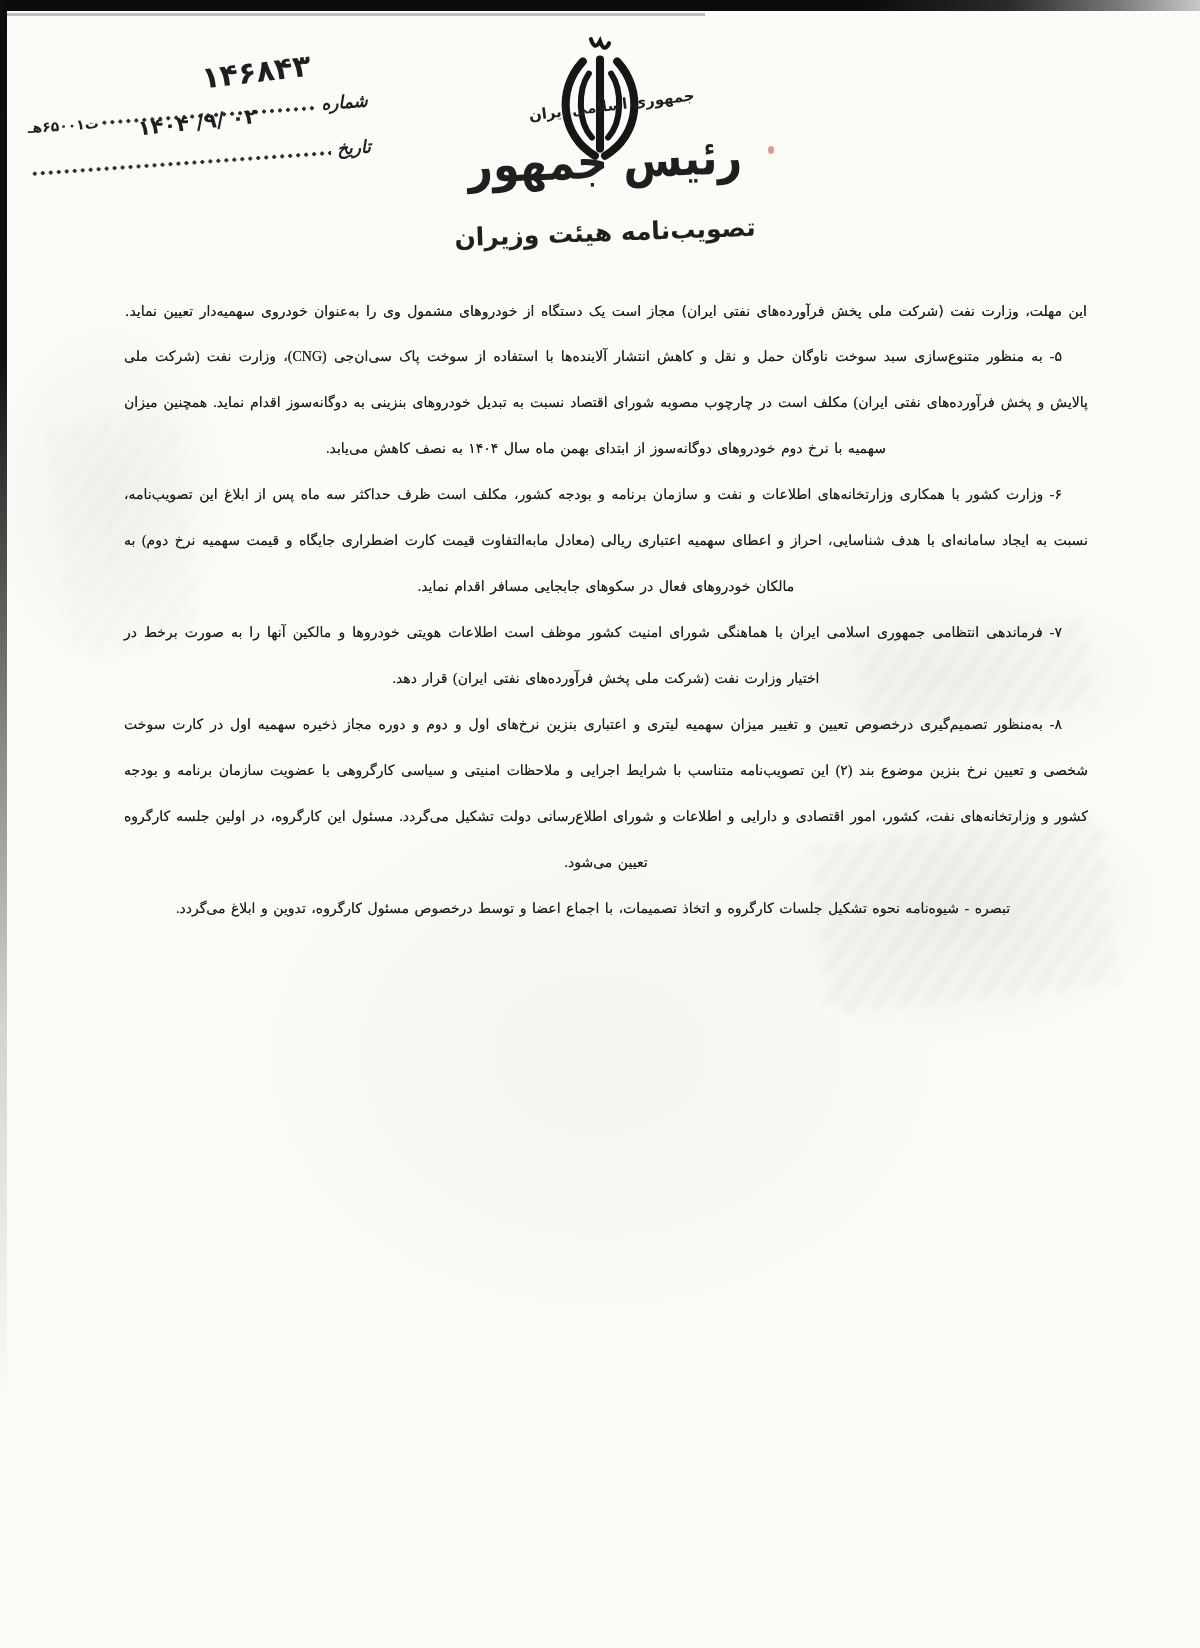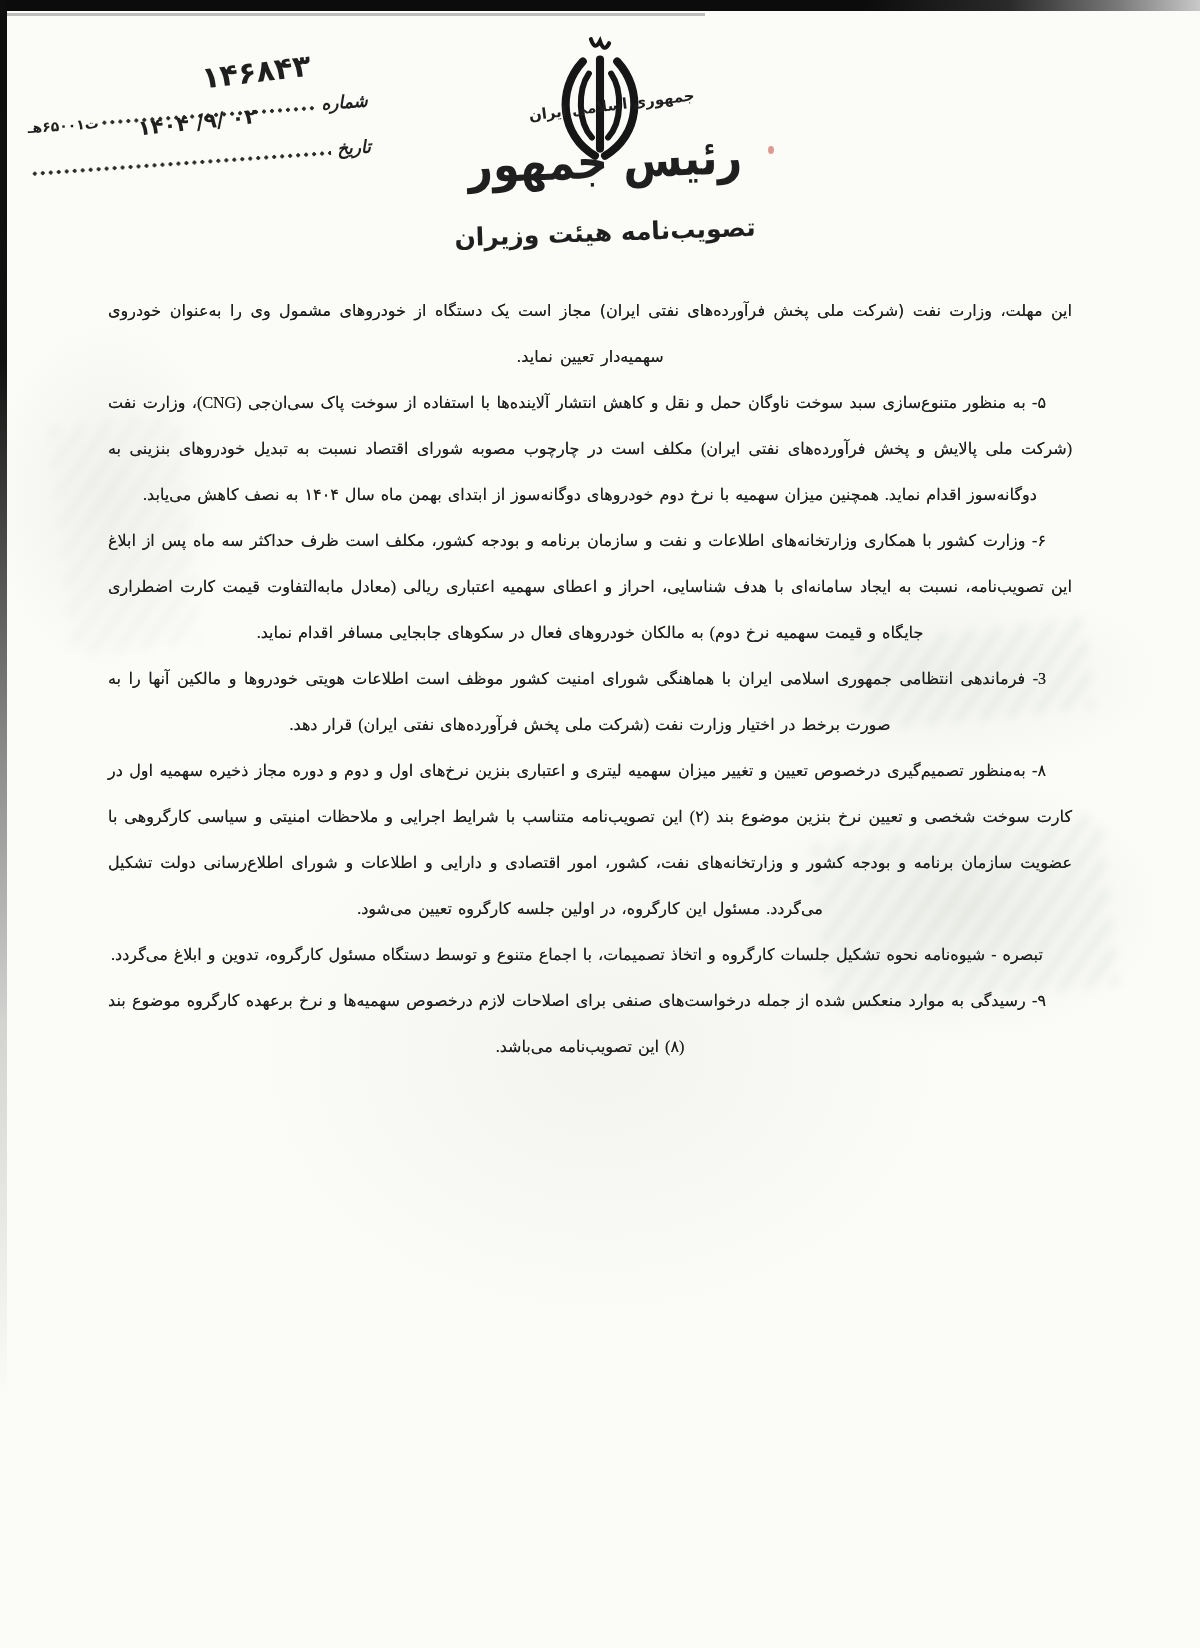--- a/index.html
+++ b/index.html
@@ -85,23 +85,23 @@
     text-align:center;font-size:43px;font-weight:700;
     transform:rotate(-2deg) scaleY(1.12);direction:rtl;
   }
   .doctype{
     position:absolute;left:430px;top:218px;width:350px;
     text-align:center;font-size:25px;font-weight:700;
     transform:rotate(-2deg);direction:rtl;white-space:nowrap;
   }
   
   .doc-body{
-    position:absolute;left:108px;top:288px;width:964px;
+    position:absolute;left:124px;top:288px;width:964px;
     direction:rtl;
-    font-size:16px;line-height:46px;
+    font-size:14px;line-height:46px;
     text-align:justify;text-align-last:center;
     word-spacing:2px;
     text-shadow:0 0 .6px rgba(20,20,20,.75);
   }
   .doc-body p{margin:0;}
   .doc-body p.indent{text-indent:26px;font-family:Liberation Serif, serif;}
 </style>
 </head>
 <body>
 
@@ -141,17 +141,16 @@
   </svg>
 </div>
 <div class="republic">جمهوری اسلامی ایران</div>
 <div class="president">رئیس جمهور</div>
 <div class="doctype">تصویب‌نامه هیئت وزیران</div>
 
 <div class="doc-body">
   <p>این مهلت، وزارت نفت (شرکت ملی پخش فرآورده‌های نفتی ایران) مجاز است یک دستگاه از خودروهای مشمول وی را به‌عنوان خودروی سهمیه‌دار تعیین نماید.</p>
   <p class="indent">۵- به منظور متنوع‌سازی سبد سوخت ناوگان حمل و نقل و کاهش انتشار آلاینده‌ها با استفاده از سوخت پاک سی‌ان‌جی (CNG)، وزارت نفت (شرکت ملی پالایش و پخش فرآورده‌های نفتی ایران) مکلف است در چارچوب مصوبه شورای اقتصاد نسبت به تبدیل خودروهای بنزینی به دوگانه‌سوز اقدام نماید. همچنین میزان سهمیه با نرخ دوم خودروهای دوگانه‌سوز از ابتدای بهمن ماه سال ۱۴۰۴ به نصف کاهش می‌یابد.</p>
   <p class="indent">۶- وزارت کشور با همکاری وزارتخانه‌های اطلاعات و نفت و سازمان برنامه و بودجه کشور، مکلف است ظرف حداکثر سه ماه پس از ابلاغ این تصویب‌نامه، نسبت به ایجاد سامانه‌ای با هدف شناسایی، احراز و اعطای سهمیه اعتباری ریالی (معادل مابه‌التفاوت قیمت کارت اضطراری جایگاه و قیمت سهمیه نرخ دوم) به مالکان خودروهای فعال در سکوهای جابجایی مسافر اقدام نماید.</p>
-  <p class="indent">3- فرماندهی انتظامی جمهوری اسلامی ایران با هماهنگی شورای امنیت کشور موظف است اطلاعات هویتی خودروها و مالکین آنها را به صورت برخط در اختیار وزارت نفت (شرکت ملی پخش فرآورده‌های نفتی ایران) قرار دهد.</p>
+  <p class="indent">۷- فرماندهی انتظامی جمهوری اسلامی ایران با هماهنگی شورای امنیت کشور موظف است اطلاعات هویتی خودروها و مالکین آنها را به صورت برخط در اختیار وزارت نفت (شرکت ملی پخش فرآورده‌های نفتی ایران) قرار دهد.</p>
   <p class="indent">۸- به‌منظور تصمیم‌گیری درخصوص تعیین و تغییر میزان سهمیه لیتری و اعتباری بنزین نرخ‌های اول و دوم و دوره مجاز ذخیره سهمیه اول در کارت سوخت شخصی و تعیین نرخ بنزین موضوع بند (۲) این تصویب‌نامه متناسب با شرایط اجرایی و ملاحظات امنیتی و سیاسی کارگروهی با عضویت سازمان برنامه و بودجه کشور و وزارتخانه‌های نفت، کشور، امور اقتصادی و دارایی و اطلاعات و شورای اطلاع‌رسانی دولت تشکیل می‌گردد. مسئول این کارگروه، در اولین جلسه کارگروه تعیین می‌شود.</p>
-  <p class="indent">تبصره - شیوه‌نامه نحوه تشکیل جلسات کارگروه و اتخاذ تصمیمات، با اجماع متنوع و توسط دستگاه مسئول کارگروه، تدوین و ابلاغ می‌گردد.</p>
-  <p class="indent">۹- رسیدگی به موارد منعکس شده از جمله درخواست‌های صنفی برای اصلاحات لازم درخصوص سهمیه‌ها و نرخ برعهده کارگروه موضوع بند (۸) این تصویب‌نامه می‌باشد.</p>
+  <p class="indent">تبصره - شیوه‌نامه نحوه تشکیل جلسات کارگروه و اتخاذ تصمیمات، با اجماع اعضا و توسط درخصوص مسئول کارگروه، تدوین و ابلاغ می‌گردد.</p>
 </div>
 
 </body></html>

